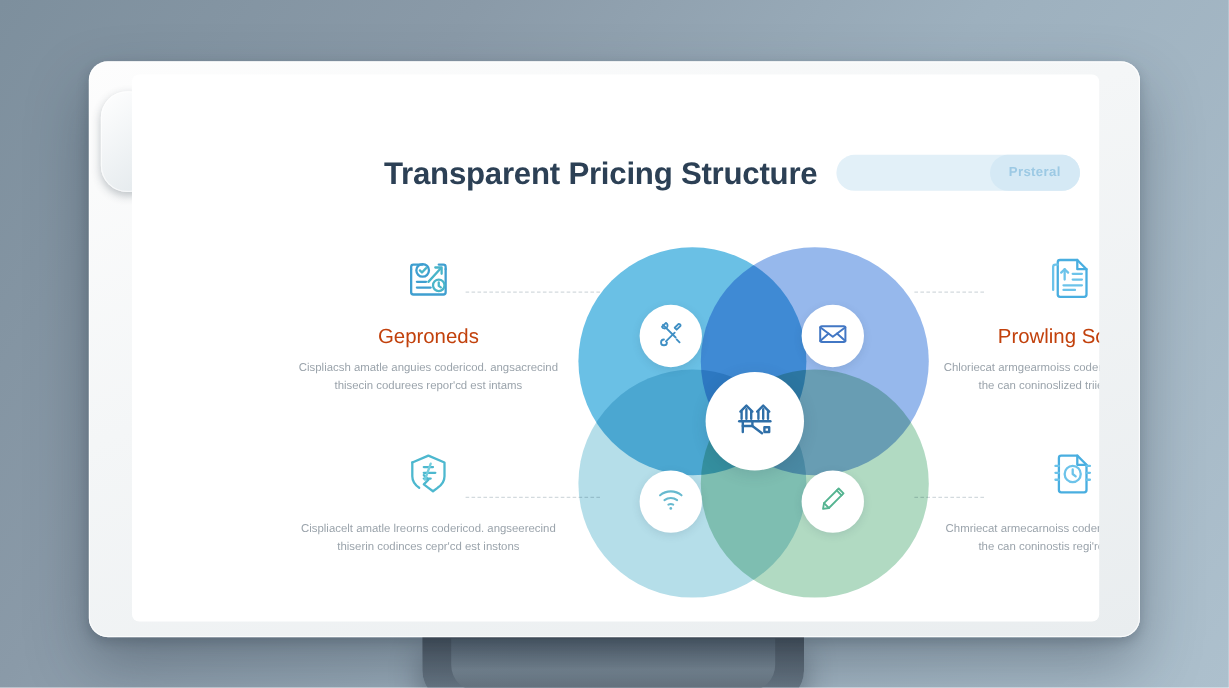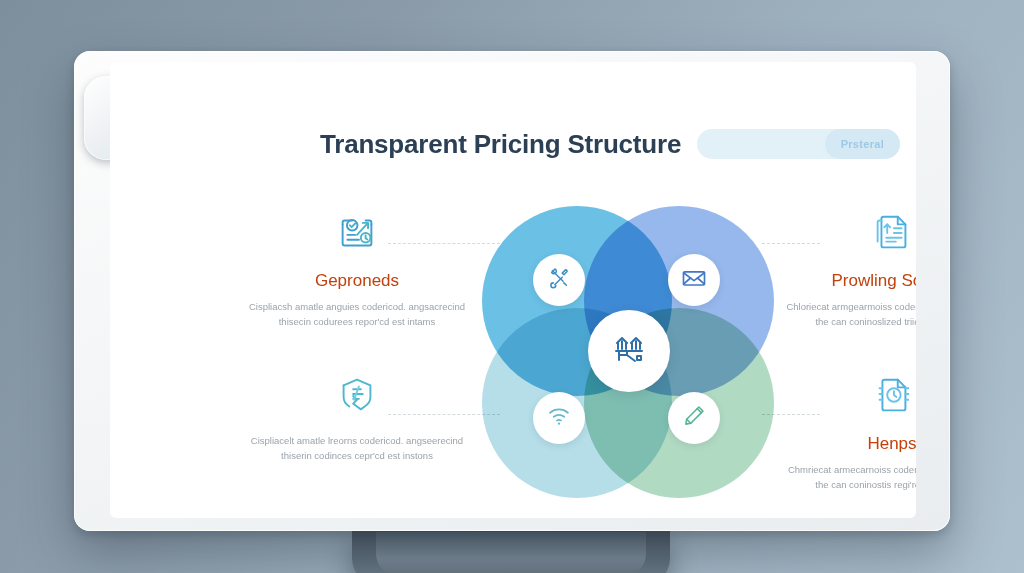--- a/index.html
+++ b/index.html
@@ -236,21 +236,20 @@
       <div class="feature-icon">
         <svg width="46" height="46" viewBox="0 0 48 48" fill="none" stroke="#49aee0" stroke-width="2" stroke-linecap="round" stroke-linejoin="round">
           <path d="M14 38V10a2 2 0 0 1 2-2h14l8 8v22a2 2 0 0 1-2 2H16a2 2 0 0 1-2-2z"></path>
           <path d="M30 8v8h8"></path>
           <circle cx="26" cy="24" r="7" stroke="#6cc3ea"></circle>
           <path d="M26 20v4l2.6 2" stroke="#6cc3ea"></path>
           <path d="M11 17h3M11 23h3M11 29h3" stroke="#6cc3ea"></path>
           <path d="M38 17h3M38 23h3M38 29h3" stroke="#6cc3ea"></path>
         </svg>
       </div>
-      <div class="feature-title">Henps</div>
       <div class="feature-body">Chmriecat armecarnoiss codencod. wedelomelnd the can coninostis regi'rol est lreams</div>
     </div>
 
     <div id="venn">
       <div class="venn-circle" id="venn-circle-tl"></div>
       <div class="venn-circle" id="venn-circle-tr"></div>
       <div class="venn-circle" id="venn-circle-bl"></div>
       <div class="venn-circle" id="venn-circle-br"></div>
 
       <div class="venn-badge" id="venn-badge-tl">

